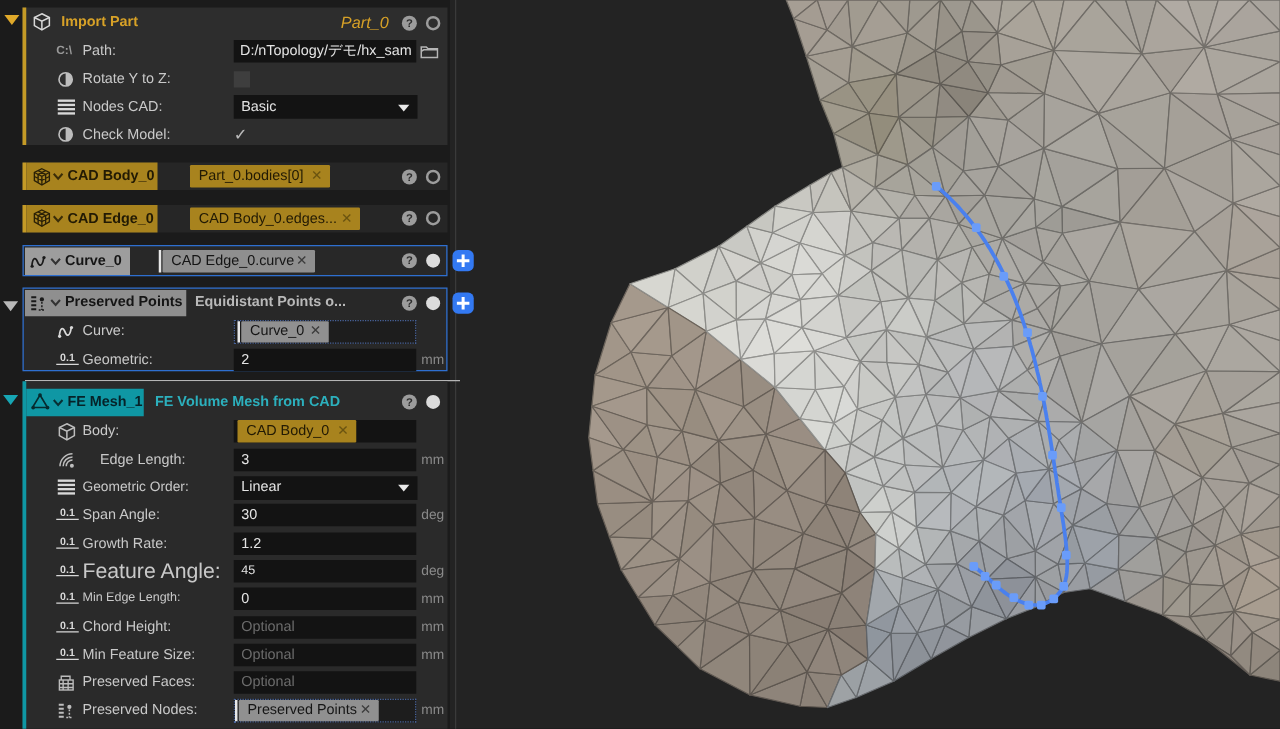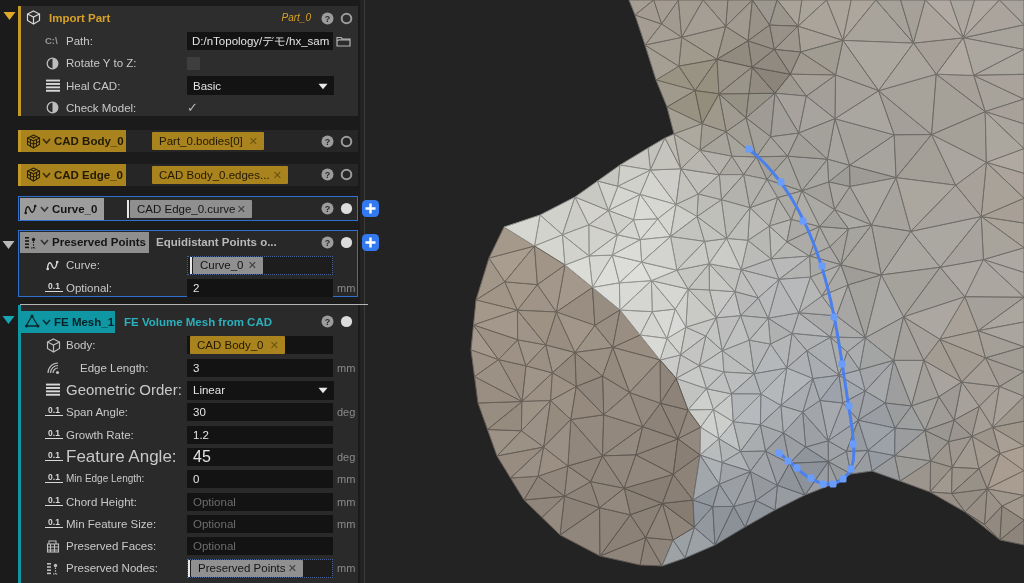--- a/index.html
+++ b/index.html
@@ -571,21 +571,21 @@
 <svg style="position:absolute;left:3px;top:11px" width="13" height="10" viewBox="0 0 13 10">
     <path d="M0.5 1 L12.5 1 L6.5 9 Z" fill="#e0a92a"></path>
   </svg>
 <svg style="position:absolute;left:26px;top:10px" width="15" height="15" viewBox="0 0 15 15">
     <g fill="none" stroke="#d8d8d8" stroke-width="1.2">
       <path d="M7.5 1 L13.5 4 L13.5 10.5 L7.5 14 L1.5 10.5 L1.5 4 Z"></path>
       <path d="M1.5 4 L7.5 7 L13.5 4 M7.5 7 L7.5 14"></path>
     </g>
   </svg>
 <div style="position:absolute;left:49px;top:10px;line-height:16px;font-size:11.5px;color:#d7a127;font-weight:bold;font-style:normal;white-space:nowrap;">Import Part</div>
-<div style="position:absolute;right:713px;top:10px;line-height:16px;font-size:10px;color:#d7a127;font-weight:normal;font-style:italic;white-space:nowrap">Part_0</div>
+<div style="position:absolute;right:713px;top:10px;line-height:16px;font-size:13px;color:#d7a127;font-weight:normal;font-style:italic;white-space:nowrap">Part_0</div>
 <svg style="position:absolute;left:321px;top:11.5px" width="13" height="13" viewBox="0 0 13 13">
     <circle cx="6.5" cy="6.5" r="6" fill="#9c9c9c"></circle>
     <text x="6.5" y="9.6" font-size="9" font-weight="bold" fill="#2c2c2c" text-anchor="middle" font-family="Liberation Sans">?</text>
   </svg>
 <svg style="position:absolute;left:340px;top:11.5px" width="13" height="13" viewBox="0 0 13 13">
     <circle cx="6.5" cy="6.5" r="4.8" fill="none" stroke="#9c9c9c" stroke-width="2"></circle>
   </svg>
 <div style="position:absolute;left:45px;top:33.0px;line-height:16px;font-size:9.5px;color:#9a9a9a;font-weight:bold;font-style:normal;white-space:nowrap;">C:\</div>
 <div style="position:absolute;left:66px;top:33.0px;line-height:16px;font-size:11.5px;color:#c9c9c9;font-weight:normal;font-style:normal;white-space:nowrap;">Path:</div>
 <div style="position:absolute;left:187px;top:32.0px;width:146px;height:18px;background:#131313;"></div>
@@ -599,21 +599,21 @@
     <path d="M6.5 1.2 A5.3 5.3 0 0 1 6.5 11.8 Z" fill="#bdbdbd"></path>
   </svg>
 <div style="position:absolute;left:66px;top:55.3px;line-height:16px;font-size:11.5px;color:#c9c9c9;font-weight:normal;font-style:normal;white-space:nowrap;">Rotate Y to Z:</div>
 <div style="position:absolute;left:187px;top:56.8px;width:13px;height:13px;background:#3e3e3e"></div>
 <svg style="position:absolute;left:46px;top:78.6px" width="14" height="14" viewBox="0 0 14 14">
     <rect x="0" y="0.6" width="14" height="1.9" fill="#d8d8d8"></rect>
     <rect x="0" y="4.0" width="14" height="1.9" fill="#d8d8d8"></rect>
     <rect x="0" y="7.3999999999999995" width="14" height="1.9" fill="#d8d8d8"></rect>
     <rect x="0" y="10.799999999999999" width="14" height="1.9" fill="#d8d8d8"></rect>
   </svg>
-<div style="position:absolute;left:66px;top:77.6px;line-height:16px;font-size:11.5px;color:#c9c9c9;font-weight:normal;font-style:normal;white-space:nowrap;">Heal CAD:</div>
+<div style="position:absolute;left:66px;top:77.6px;line-height:16px;font-size:11.5px;color:#c9c9c9;font-weight:normal;font-style:normal;white-space:nowrap;">Nodes CAD:</div>
 <div style="position:absolute;left:187px;top:76.1px;width:147px;height:19px;background:#131313;"></div>
 <div style="position:absolute;left:193px;top:77.6px;line-height:16px;font-size:11.5px;color:#e4e4e4;font-weight:normal;font-style:normal;white-space:nowrap;">Basic</div>
 <svg style="position:absolute;left:318px;top:82.6px" width="10" height="7" viewBox="0 0 10 7">
     <path d="M0.5 0.8 L9.5 0.8 L5 6.2 Z" fill="#e8e8e8"></path>
   </svg>
 <svg style="position:absolute;left:46px;top:101.4px" width="13" height="13" viewBox="0 0 13 13">
     <circle cx="6.5" cy="6.5" r="5.3" fill="none" stroke="#bdbdbd" stroke-width="1.3"></circle>
     <path d="M6.5 1.2 A5.3 5.3 0 0 1 6.5 11.8 Z" fill="#bdbdbd"></path>
   </svg>
 <div style="position:absolute;left:66px;top:99.9px;line-height:16px;font-size:11.5px;color:#c9c9c9;font-weight:normal;font-style:normal;white-space:nowrap;">Check Model:</div>
@@ -716,21 +716,21 @@
 <svg style="position:absolute;left:46px;top:258px" width="14" height="14" viewBox="0 0 14 14">
     <path d="M1.5 11 C2 3.5 4.5 3.5 6 7.5 C7.5 11.5 10 11.5 11 4" fill="none" stroke="#d8d8d8" stroke-width="1.4"></path>
     <circle cx="1.7" cy="11" r="1.3" fill="#d8d8d8"></circle>
     <circle cx="11.2" cy="4" r="1.3" fill="#d8d8d8"></circle>
   </svg>
 <div style="position:absolute;left:66px;top:257px;line-height:16px;font-size:11.5px;color:#c9c9c9;font-weight:normal;font-style:normal;white-space:nowrap;">Curve:</div>
 <div style="position:absolute;left:187px;top:255.5px;width:146px;height:19px;background:#1d1d1d;border:1px dotted #48639a"></div>
 <div style="position:absolute;left:190px;top:256.5px;width:2px;height:17px;background:#e8e8e8"></div>
 <div style="position:absolute;left:193px;top:256.5px;width:70px;height:17px;background:#909090;border-radius:1px;color:#151515;font-size:11.5px;line-height:17px;padding-left:7px;box-sizing:border-box;white-space:nowrap;overflow:hidden">Curve_0<span style="position:absolute;right:6px;color:#3c3c3c;font-size:11px">✕</span></div>
 <div style="position:absolute;left:45px;top:281.5px;width:18px;color:#d8d8d8;font-size:8.5px;font-weight:bold;text-align:center;border-bottom:1px solid #d8d8d8;line-height:9px">0.1</div>
-<div style="position:absolute;left:66px;top:279.5px;line-height:16px;font-size:11.5px;color:#c9c9c9;font-weight:normal;font-style:normal;white-space:nowrap;">Optional:</div>
+<div style="position:absolute;left:66px;top:279.5px;line-height:16px;font-size:11.5px;color:#c9c9c9;font-weight:normal;font-style:normal;white-space:nowrap;">Geometric:</div>
 <div style="position:absolute;left:187px;top:278.5px;width:146px;height:18px;background:#131313;"></div>
 <div style="position:absolute;left:193px;top:279.5px;line-height:16px;font-size:11.5px;color:#e4e4e4;font-weight:normal;font-style:normal;white-space:nowrap;">2</div>
 <div style="position:absolute;left:337px;top:279.5px;line-height:16px;font-size:11px;color:#8a8a8a;font-weight:normal;font-style:normal;white-space:nowrap;">mm</div>
 <div style="position:absolute;left:20px;top:303.5px;width:348px;height:1px;background:#b5b5b5"></div>
 <div style="position:absolute;left:18px;top:305px;width:340px;height:278px;background:#2a2a2a;border-left:3px solid #0f97a4"></div>
 <svg style="position:absolute;left:2px;top:315px" width="13" height="10" viewBox="0 0 13 10">
     <path d="M0.5 1 L12.5 1 L6.5 9 Z" fill="#17a6b4"></path>
   </svg>
 <div style="position:absolute;left:21px;top:310.5px;width:94px;height:22px;background:#0f97a4"></div>
 <svg style="position:absolute;left:25px;top:314.0px" width="15" height="15" viewBox="0 0 15 15">
@@ -769,39 +769,39 @@
 <div style="position:absolute;left:80px;top:359.7px;line-height:16px;font-size:11.5px;color:#c9c9c9;font-weight:normal;font-style:normal;white-space:nowrap;">Edge Length:</div>
 <div style="position:absolute;left:187px;top:358.7px;width:146px;height:18px;background:#131313;"></div>
 <div style="position:absolute;left:193px;top:359.7px;line-height:16px;font-size:11.5px;color:#e4e4e4;font-weight:normal;font-style:normal;white-space:nowrap;">3</div>
 <div style="position:absolute;left:337px;top:359.7px;line-height:16px;font-size:11px;color:#8a8a8a;font-weight:normal;font-style:normal;white-space:nowrap;">mm</div>
 <svg style="position:absolute;left:46px;top:383.0px" width="14" height="14" viewBox="0 0 14 14">
     <rect x="0" y="0.6" width="14" height="1.9" fill="#d8d8d8"></rect>
     <rect x="0" y="4.0" width="14" height="1.9" fill="#d8d8d8"></rect>
     <rect x="0" y="7.3999999999999995" width="14" height="1.9" fill="#d8d8d8"></rect>
     <rect x="0" y="10.799999999999999" width="14" height="1.9" fill="#d8d8d8"></rect>
   </svg>
-<div style="position:absolute;left:66px;top:382.0px;line-height:16px;font-size:15px;color:#c9c9c9;font-weight:normal;font-style:normal;white-space:nowrap;">Geometric Order:</div>
+<div style="position:absolute;left:66px;top:382.0px;line-height:16px;font-size:11px;color:#c9c9c9;font-weight:normal;font-style:normal;white-space:nowrap;">Geometric Order:</div>
 <div style="position:absolute;left:187px;top:380.5px;width:147px;height:19px;background:#131313;"></div>
 <div style="position:absolute;left:193px;top:382.0px;line-height:16px;font-size:11.5px;color:#e4e4e4;font-weight:normal;font-style:normal;white-space:nowrap;">Linear</div>
 <svg style="position:absolute;left:318px;top:387.0px" width="10" height="7" viewBox="0 0 10 7">
     <path d="M0.5 0.8 L9.5 0.8 L5 6.2 Z" fill="#e8e8e8"></path>
   </svg>
 <div style="position:absolute;left:45px;top:406.29999999999995px;width:18px;color:#d8d8d8;font-size:8.5px;font-weight:bold;text-align:center;border-bottom:1px solid #d8d8d8;line-height:9px">0.1</div>
 <div style="position:absolute;left:66px;top:404.29999999999995px;line-height:16px;font-size:11.5px;color:#c9c9c9;font-weight:normal;font-style:normal;white-space:nowrap;">Span Angle:</div>
 <div style="position:absolute;left:187px;top:403.29999999999995px;width:146px;height:18px;background:#131313;"></div>
 <div style="position:absolute;left:193px;top:404.29999999999995px;line-height:16px;font-size:11.5px;color:#e4e4e4;font-weight:normal;font-style:normal;white-space:nowrap;">30</div>
 <div style="position:absolute;left:337px;top:404.29999999999995px;line-height:16px;font-size:11px;color:#8a8a8a;font-weight:normal;font-style:normal;white-space:nowrap;">deg</div>
 <div style="position:absolute;left:45px;top:428.59999999999997px;width:18px;color:#d8d8d8;font-size:8.5px;font-weight:bold;text-align:center;border-bottom:1px solid #d8d8d8;line-height:9px">0.1</div>
 <div style="position:absolute;left:66px;top:426.59999999999997px;line-height:16px;font-size:11.5px;color:#c9c9c9;font-weight:normal;font-style:normal;white-space:nowrap;">Growth Rate:</div>
 <div style="position:absolute;left:187px;top:425.59999999999997px;width:146px;height:18px;background:#131313;"></div>
 <div style="position:absolute;left:193px;top:426.59999999999997px;line-height:16px;font-size:11.5px;color:#e4e4e4;font-weight:normal;font-style:normal;white-space:nowrap;">1.2</div>
 <div style="position:absolute;left:45px;top:450.9px;width:18px;color:#d8d8d8;font-size:8.5px;font-weight:bold;text-align:center;border-bottom:1px solid #d8d8d8;line-height:9px">0.1</div>
 <div style="position:absolute;left:66px;top:448.9px;line-height:16px;font-size:17px;color:#c9c9c9;font-weight:normal;font-style:normal;white-space:nowrap;">Feature Angle:</div>
 <div style="position:absolute;left:187px;top:447.9px;width:146px;height:18px;background:#131313;"></div>
-<div style="position:absolute;left:193px;top:448.9px;line-height:16px;font-size:16px;color:#e4e4e4;font-weight:normal;font-style:normal;white-space:nowrap;">45</div>
+<div style="position:absolute;left:193px;top:448.9px;line-height:16px;font-size:10px;color:#e4e4e4;font-weight:normal;font-style:normal;white-space:nowrap;">45</div>
 <div style="position:absolute;left:337px;top:448.9px;line-height:16px;font-size:11px;color:#8a8a8a;font-weight:normal;font-style:normal;white-space:nowrap;">deg</div>
 <div style="position:absolute;left:45px;top:473.2px;width:18px;color:#d8d8d8;font-size:8.5px;font-weight:bold;text-align:center;border-bottom:1px solid #d8d8d8;line-height:9px">0.1</div>
 <div style="position:absolute;left:66px;top:471.2px;line-height:16px;font-size:10px;color:#c9c9c9;font-weight:normal;font-style:normal;white-space:nowrap;">Min Edge Length:</div>
 <div style="position:absolute;left:187px;top:470.2px;width:146px;height:18px;background:#131313;"></div>
 <div style="position:absolute;left:193px;top:471.2px;line-height:16px;font-size:11.5px;color:#e4e4e4;font-weight:normal;font-style:normal;white-space:nowrap;">0</div>
 <div style="position:absolute;left:337px;top:471.2px;line-height:16px;font-size:11px;color:#8a8a8a;font-weight:normal;font-style:normal;white-space:nowrap;">mm</div>
 <div style="position:absolute;left:45px;top:495.5px;width:18px;color:#d8d8d8;font-size:8.5px;font-weight:bold;text-align:center;border-bottom:1px solid #d8d8d8;line-height:9px">0.1</div>
 <div style="position:absolute;left:66px;top:493.5px;line-height:16px;font-size:11.5px;color:#c9c9c9;font-weight:normal;font-style:normal;white-space:nowrap;">Chord Height:</div>
 <div style="position:absolute;left:187px;top:492.5px;width:146px;height:18px;background:#131313;"></div>
 <div style="position:absolute;left:193px;top:493.5px;line-height:16px;font-size:11.5px;color:#6c6c6c;font-weight:normal;font-style:normal;white-space:nowrap;">Optional</div>

